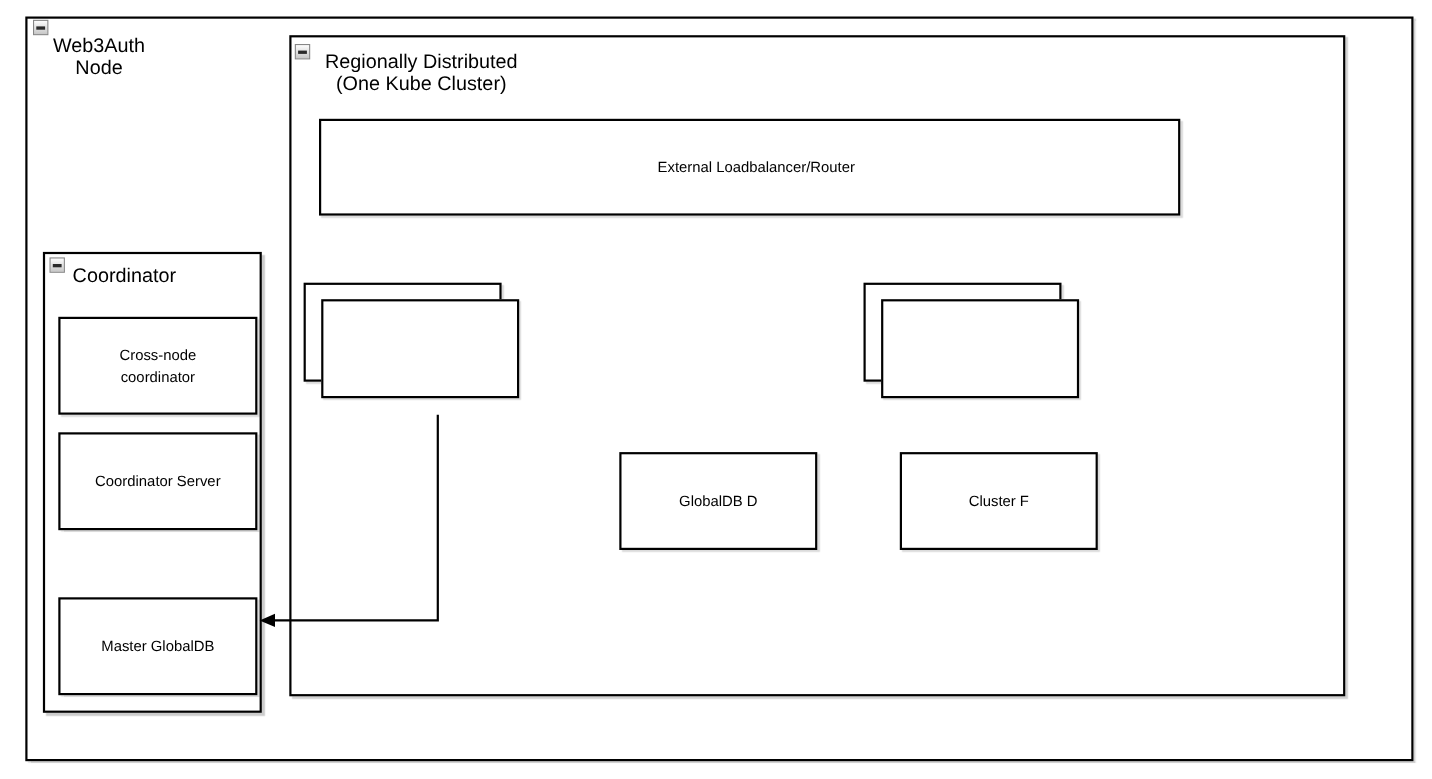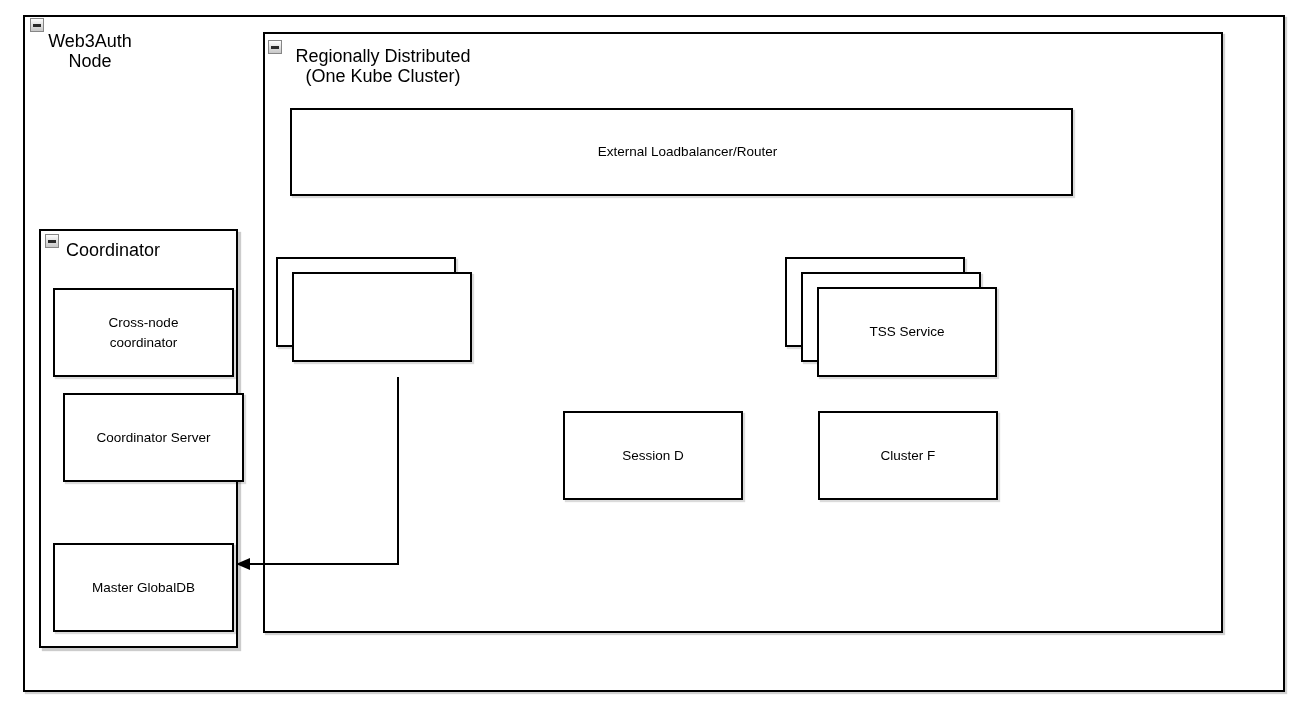--- a/index.html
+++ b/index.html
@@ -116,21 +116,21 @@
         <span class="minus-glyph"></span>
       </div>
 
       <div class="ctr-title" style="left:25px; top:9px;">Coordinator</div>
 
       <div class="box pre" style="left:12px; top:57px; width:181px; height:89px;">
         <span class="pre">Cross-node
 coordinator</span>
       </div>
 
-      <div class="box" style="left:22px; top:162px; width:181px; height:89px;">
+      <div class="box" style="left:12px; top:162px; width:181px; height:89px;">
         <span>Coordinator Server</span>
       </div>
 
       <div class="box" style="left:12px; top:312px; width:181px; height:89px;">
         <span>Master GlobalDB</span>
       </div>
     </div>
 
     <div class="container shadowed" style="left:238px; top:15px; width:960px; height:601px;">
 
@@ -147,27 +147,24 @@
 
       <div class="stack" style="left:11px; top:223px;">
         <div class="layer layer-back"></div>
         <div class="layer layer-mid"></div>
       </div>
 
 
       <div class="stack" style="left:520px; top:223px;">
         <div class="layer layer-back"></div>
         <div class="layer layer-mid"></div>
-        <div class="layer layer-front">
-          <span>TSS Service</span>
-        </div>
       </div>
 
       <div class="box" style="left:298px; top:377px; width:180px; height:89px;">
-        <span>Session D</span>
+        <span>GlobalDB D</span>
       </div>
 
       <div class="box" style="left:553px; top:377px; width:180px; height:89px;">
         <span>Cluster F</span>
       </div>
     </div>
   </div>
 
   <svg class="edge-layer" viewBox="0 0 1302 708" xmlns="http://www.w3.org/2000/svg">
     <path d="M 398 377 L 398 564 L 249 564" fill="none" stroke="#000000" stroke-width="2"></path>

